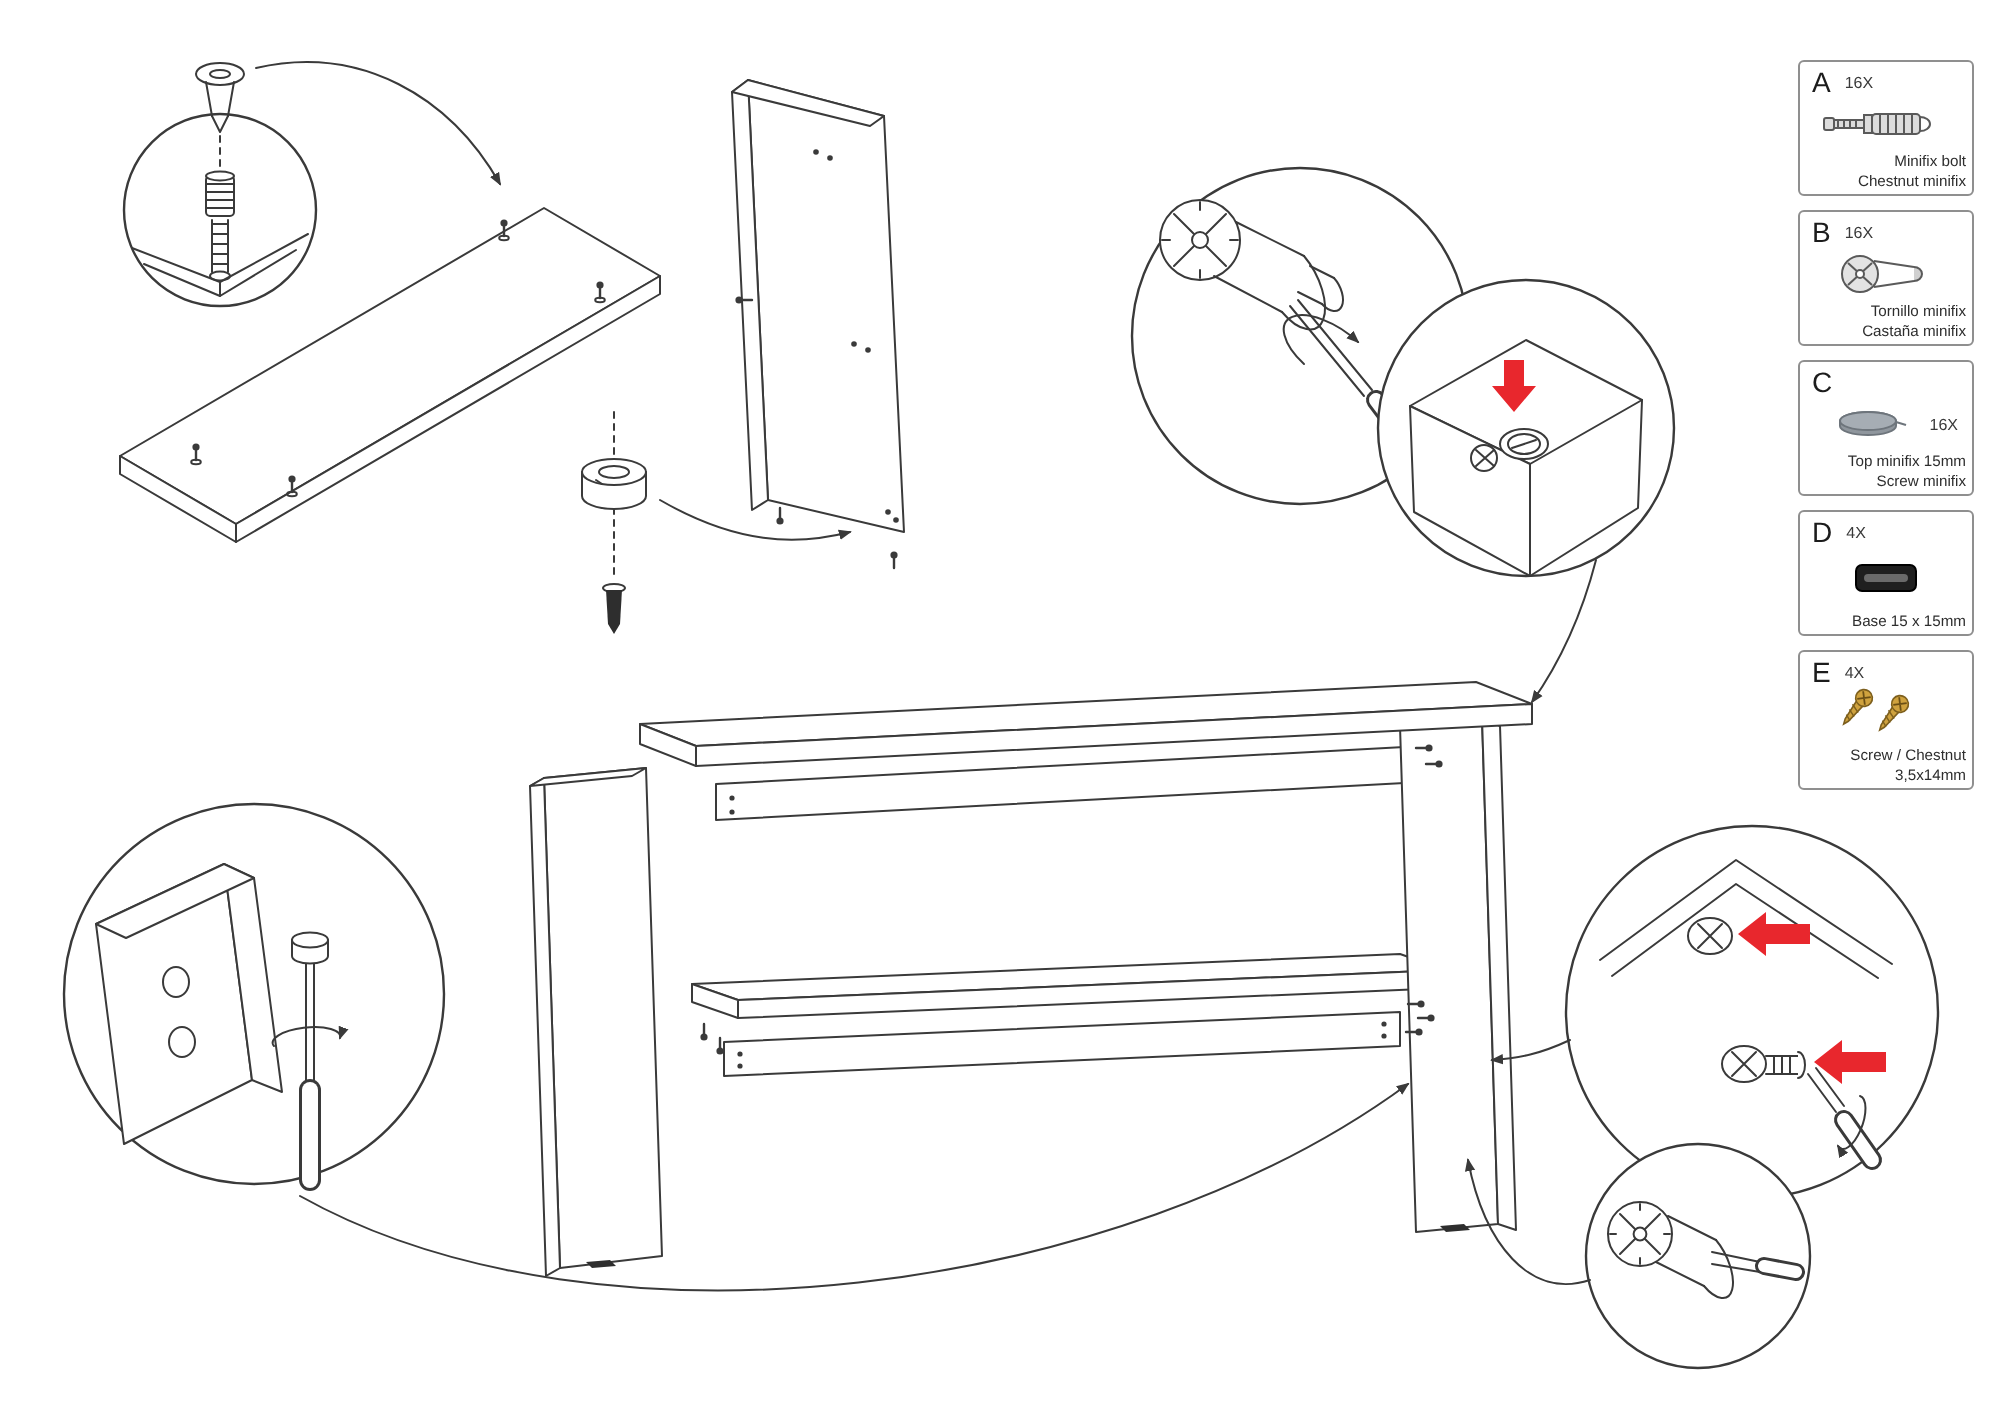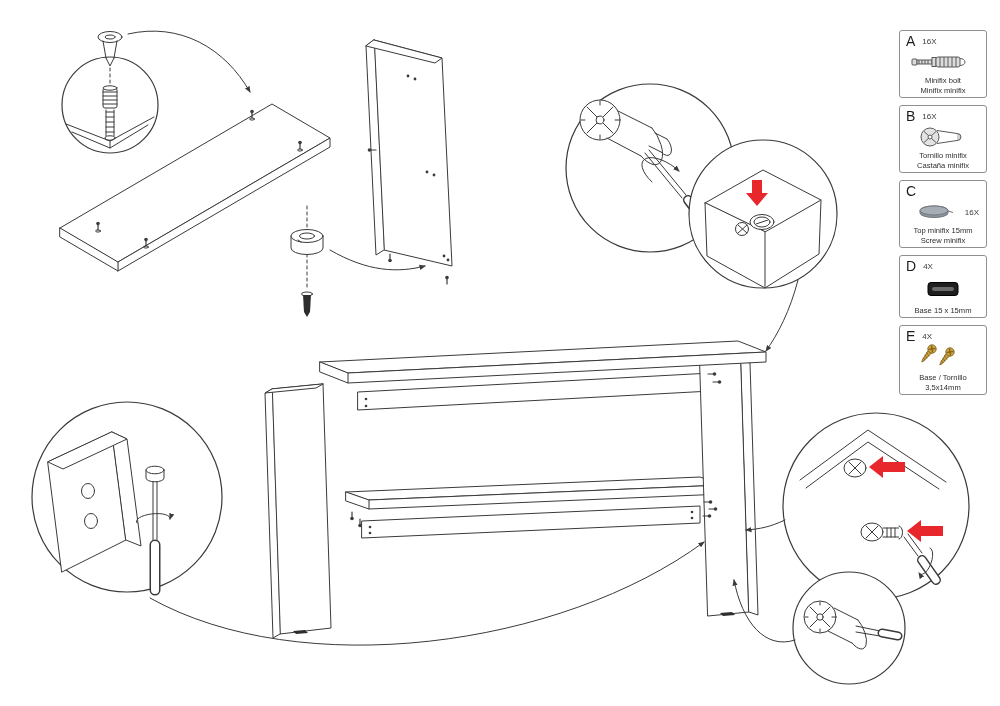--- a/index.html
+++ b/index.html
@@ -8,21 +8,21 @@
   .diagram{position:absolute;left:0;top:0;}
   .parts{position:absolute;left:899px;top:30px;width:88px;display:flex;flex-direction:column;gap:7px;}
   .part-box{position:relative;border:1px solid #8f8f8f;border-radius:3px;background:#fff;height:61px;padding:3px 3px 2px;display:flex;flex-direction:column;}
   .part-box:nth-child(4){height:56px;}
   .part-box:nth-child(5){height:63px;}
   .part-head{display:flex;gap:7px;align-items:flex-start;padding-left:3px;}
   .part-letter{font-size:14px;color:#1c1c1c;line-height:1;}
   .part-qty{font-size:8px;color:#3a3a3a;margin-top:3px;}
   .qty-right .part-qty{position:absolute;right:7px;top:27px;margin:0;}
   .part-icon{flex:1;display:flex;align-items:center;justify-content:center;min-height:0;}
-  .part-caption{text-align:center;font-size:7.6px;color:#2e2e2e;line-height:1.25;white-space:nowrap;}
+  .part-caption{text-align:right;font-size:7.6px;color:#2e2e2e;line-height:1.25;white-space:nowrap;}
 </style>
 </head>
 <body>
 
 <div class="sheet">
 
   <svg class="diagram" width="1000" height="706" viewBox="0 0 1000 706">
     <defs>
       <marker id="ah" viewBox="0 0 10 10" refX="8.5" refY="5" markerWidth="6.5" markerHeight="6.5" orient="auto-start-reverse">
         <path d="M0,1 L10,5 L0,9 z" fill="#3a3a3a"></path>
@@ -260,21 +260,21 @@
             <path d="M13,9 v4 M16,9 v4 M19,9 v4 M22,9 v4" fill="none"></path>
             <rect x="26" y="6.5" width="4" height="9"></rect>
             <rect x="30" y="6" width="24" height="10" rx="2"></rect>
             <path d="M34,6 v10 M38,6 v10 M42,6 v10 M46,6 v10 M50,6 v10" fill="none"></path>
             <path d="M54,7.5 a5,3.5 0 0 1 0,7" fill="none"></path>
           </g>
         </svg>
       </div>
       <div class="part-caption">
         <div>Minifix bolt</div>
-        <div>Minifix minifix</div>
+        <div>Chestnut minifix</div>
       </div>
     </div>
 
     <div class="part-box">
       <div class="part-head">
         <span class="part-letter">B</span>
         <span class="part-qty">16X</span>
       </div>
       <div class="part-icon">
         <svg width="60" height="24" viewBox="0 0 60 24">
@@ -343,19 +343,19 @@
           </g>
           <g transform="translate(44,8) rotate(38)">
             <path d="M-2,3.5 L-1,14 L0,16.5 L1,14 L2,3.5 z" fill="#cfa23e" stroke="#7d5f1d" stroke-width="0.8"></path>
             <path d="M-2.6,6 L2.2,7.6 M-2.2,9 L1.8,10.4 M-1.8,12 L1.4,13.2" stroke="#7d5f1d" stroke-width="0.7" fill="none"></path>
             <circle r="4.2" fill="#cfa23e" stroke="#7d5f1d" stroke-width="0.8"></circle>
             <path d="M-2.4,-2.4 L2.4,2.4 M2.4,-2.4 L-2.4,2.4" stroke="#6b4f15" stroke-width="0.9" fill="none"></path>
           </g>
         </svg>
       </div>
       <div class="part-caption">
-        <div>Base / Tornillo</div>
+        <div>Screw / Chestnut</div>
         <div>3,5x14mm</div>
       </div>
     </div>
 
   </aside>
 </div>
 
 </body></html>

